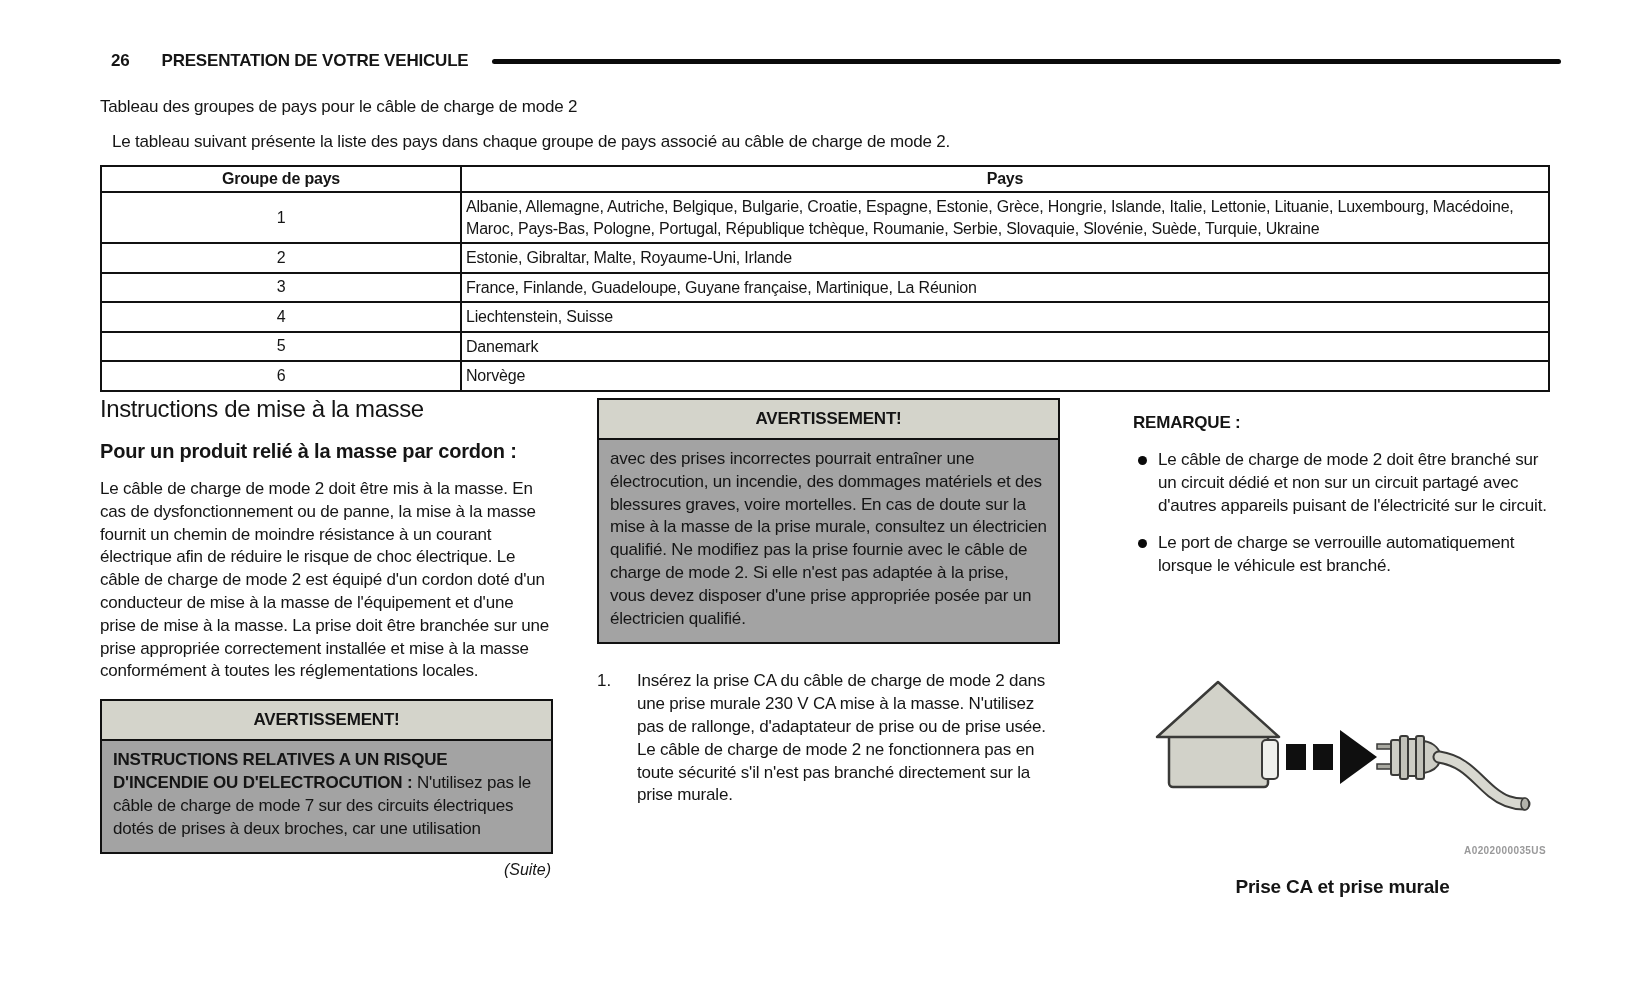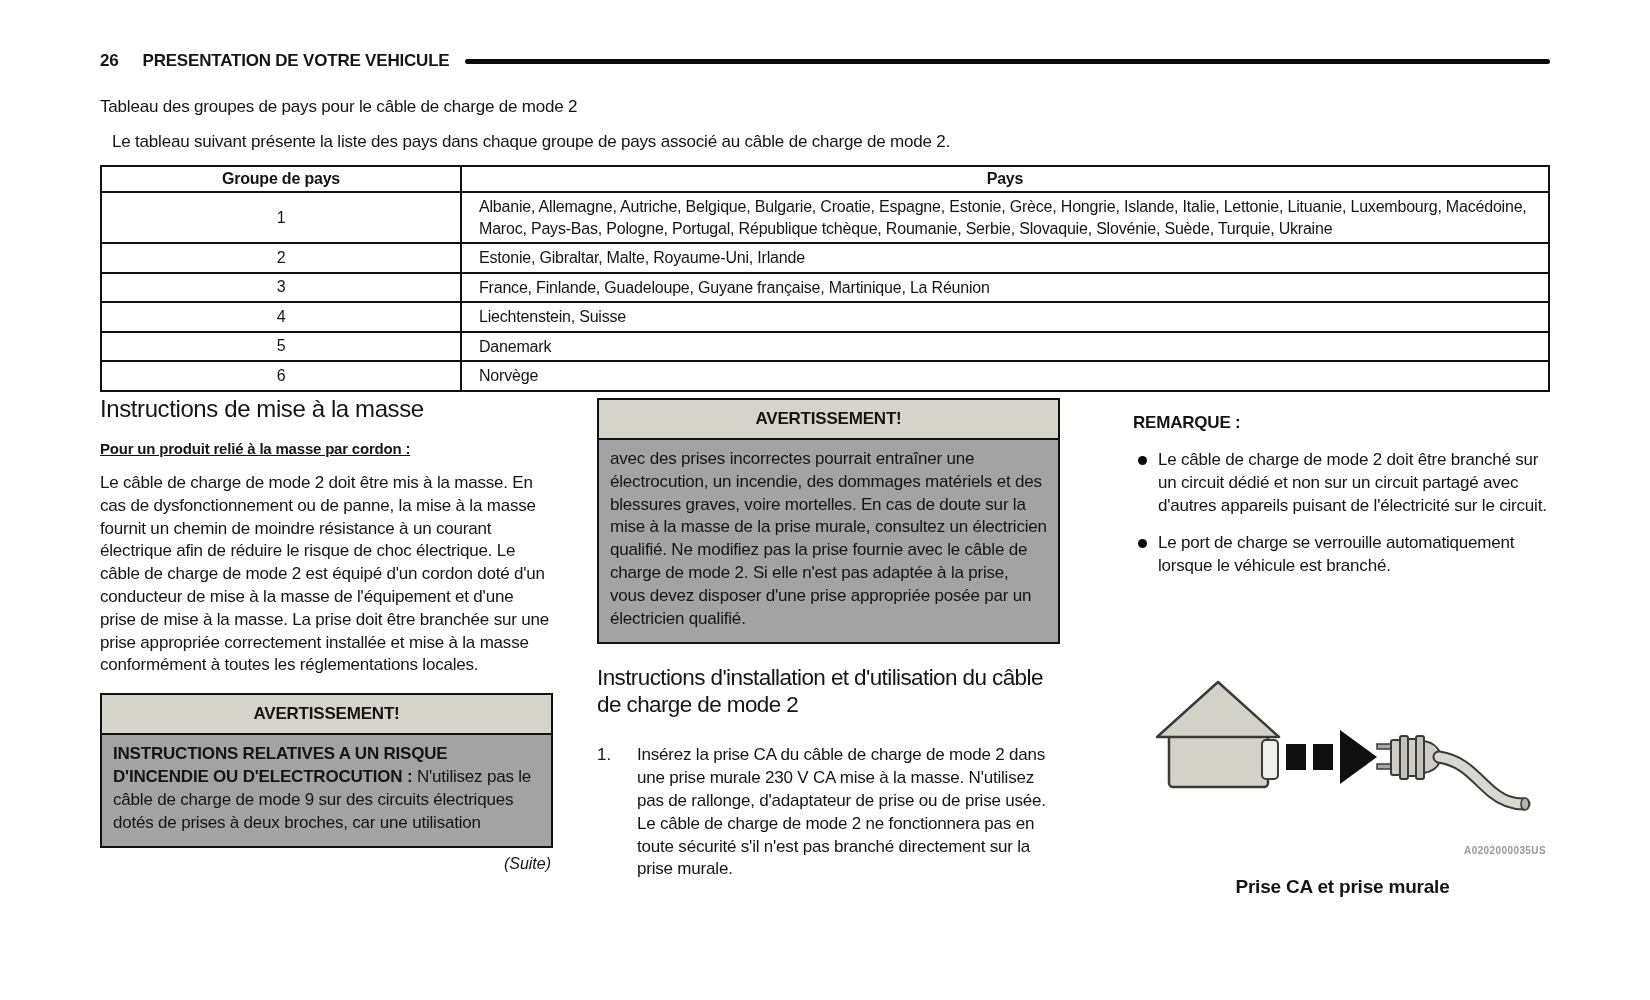--- a/index.html
+++ b/index.html
@@ -1,44 +1,44 @@
 <!DOCTYPE html>
 <html><head>
 <meta charset="utf-8">
 <style>
   * { box-sizing: border-box; margin: 0; padding: 0; }
   html, body { background: #ffffff; }
   body { font-family: "Liberation Sans", sans-serif; color: #151515; }
   .page { position: relative; width: 1650px; height: 1000px; background: #fff; overflow: hidden; }
 
   
-  .hdr { position: absolute; left: 100px; top: 51px; width: 1450px; display: flex; align-items: center; }
+  .hdr { position: absolute; left: 111px; top: 51px; width: 1450px; display: flex; align-items: center; gap: 8px; }
   .hdr .pgnum { font-size: 17px; font-weight: 700; margin-right: 24px; letter-spacing: -0.2px; }
   .hdr .chapter { font-size: 17px; font-weight: 700; letter-spacing: -0.2px; }
   .hdr .rule { flex: 1; height: 5px; background: #0a0a0a; margin-left: 16px; border-radius: 3px; }
 
   
   .sec-title { position: absolute; left: 100px; top: 97px; font-size: 17px; font-weight: 400; letter-spacing: -0.2px; }
   .sec-intro { position: absolute; left: 112px; top: 132px; font-size: 17px; letter-spacing: -0.2px; }
 
   
   table.country { position: absolute; left: 100px; top: 165px; width: 1450px; border-collapse: collapse; }
   table.country th, table.country td { border: 2px solid #111; font-size: 16px; letter-spacing: -0.2px; }
   table.country th { font-weight: 700; text-align: center; padding: 2px 4px; line-height: 20px; }
   table.country td.g { text-align: center; width: 360px; padding: 2px 4px; line-height: 20px; }
-  table.country td.c { text-align: left; padding: 3px 17px; line-height: 21.5px; }
+  table.country td.c { text-align: left; padding: 3px 4px; line-height: 21.5px; }
 
   
   .col { position: absolute; top: 385px; }
   .col1 { left: 100px; width: 453px; }
   .col2 { left: 597px; width: 463px; }
   .col3 { left: 1133px; width: 419px; height: 615px; }
 
   h1.h { font-size: 24px; font-weight: 400; letter-spacing: -0.4px; margin-top: 10px; }
-  .bold-sub { margin-top: 17px; font-size: 15px; font-weight: 700; letter-spacing: -0.2px; text-decoration: underline; }
+  .bold-sub { margin-top: 17px; font-size: 20px; font-weight: 700; letter-spacing: -0.2px; }
   .bodytxt { margin-top: 15px; font-size: 17px; line-height: 22.8px; letter-spacing: -0.2px; }
 
   .warnbox { border: 2px solid #111; margin-top: 16px; background: #a3a3a3; }
   .warnhead { background: #d4d4cb; border-bottom: 2px solid #111; text-align: center; font-size: 17px; font-weight: 700; padding: 9px 0; letter-spacing: -0.2px; }
   .warnbody { padding: 8px 11px 12px 11px; font-size: 17px; line-height: 22.8px; letter-spacing: -0.2px; }
   .suite { margin-top: 7px; text-align: right; font-style: italic; font-size: 16px; padding-right: 2px; }
 
   .col2 .warnbox { margin-top: 13px; }
   h2.h { font-size: 22.5px; font-weight: 400; letter-spacing: -0.6px; line-height: 27px; margin-top: 20px; }
   ol.steps { margin-top: 26px; list-style: none; }
@@ -110,31 +110,30 @@
         </tr>
       </tbody>
   </table>
 
   <section class="col col1">
     <h1 class="h">Instructions de mise à la masse</h1>
     <p class="bold-sub">Pour un produit relié à la masse par cordon :</p>
     <p class="bodytxt">Le câble de charge de mode 2 doit être mis à la masse. En cas de dysfonctionnement ou de panne, la mise à la masse fournit un chemin de moindre résistance à un courant électrique afin de réduire le risque de choc électrique. Le câble de charge de mode 2 est équipé d'un cordon doté d'un conducteur de mise à la masse de l'équipement et d'une prise de mise à la masse. La prise doit être branchée sur une prise appropriée correctement installée et mise à la masse conformément à toutes les réglementations locales.</p>
     <div class="warnbox">
       <div class="warnhead">AVERTISSEMENT!</div>
-      <div class="warnbody"><strong>INSTRUCTIONS RELATIVES A UN RISQUE D'INCENDIE OU D'ELECTROCUTION :</strong> <span>N'utilisez pas le câble de charge de mode 9 sur des circuits électriques dotés de prises à deux broches, car une utilisation</span></div>
+      <div class="warnbody"><strong>INSTRUCTIONS RELATIVES A UN RISQUE D'INCENDIE OU D'ELECTROCUTION :</strong> <span>N'utilisez pas le câble de charge de mode 7 sur des circuits électriques dotés de prises à deux broches, car une utilisation</span></div>
     </div>
     <div class="suite">(Suite)</div>
   </section>
 
   <section class="col col2">
     <div class="warnbox">
       <div class="warnhead">AVERTISSEMENT!</div>
       <div class="warnbody">avec des prises incorrectes pourrait entraîner une électrocution, un incendie, des dommages matériels et des blessures graves, voire mortelles. En cas de doute sur la mise à la masse de la prise murale, consultez un électricien qualifié. Ne modifiez pas la prise fournie avec le câble de charge de mode 2. Si elle n'est pas adaptée à la prise, vous devez disposer d'une prise appropriée posée par un électricien qualifié.</div>
     </div>
-    <h2 class="h">Instructions d'installation et d'utilisation du câble de charge de mode 2</h2>
     <ol class="steps">
 
         <li>
           <span class="num">1.</span>
           <span class="step">Insérez la prise CA du câble de charge de mode 2 dans une prise murale 230 V CA mise à la masse. N'utilisez pas de rallonge, d'adaptateur de prise ou de prise usée. Le câble de charge de mode 2 ne fonctionnera pas en toute sécurité s'il n'est pas branché directement sur la prise murale.</span>
         </li>
       </ol>
   </section>
 
   <section class="col col3">

